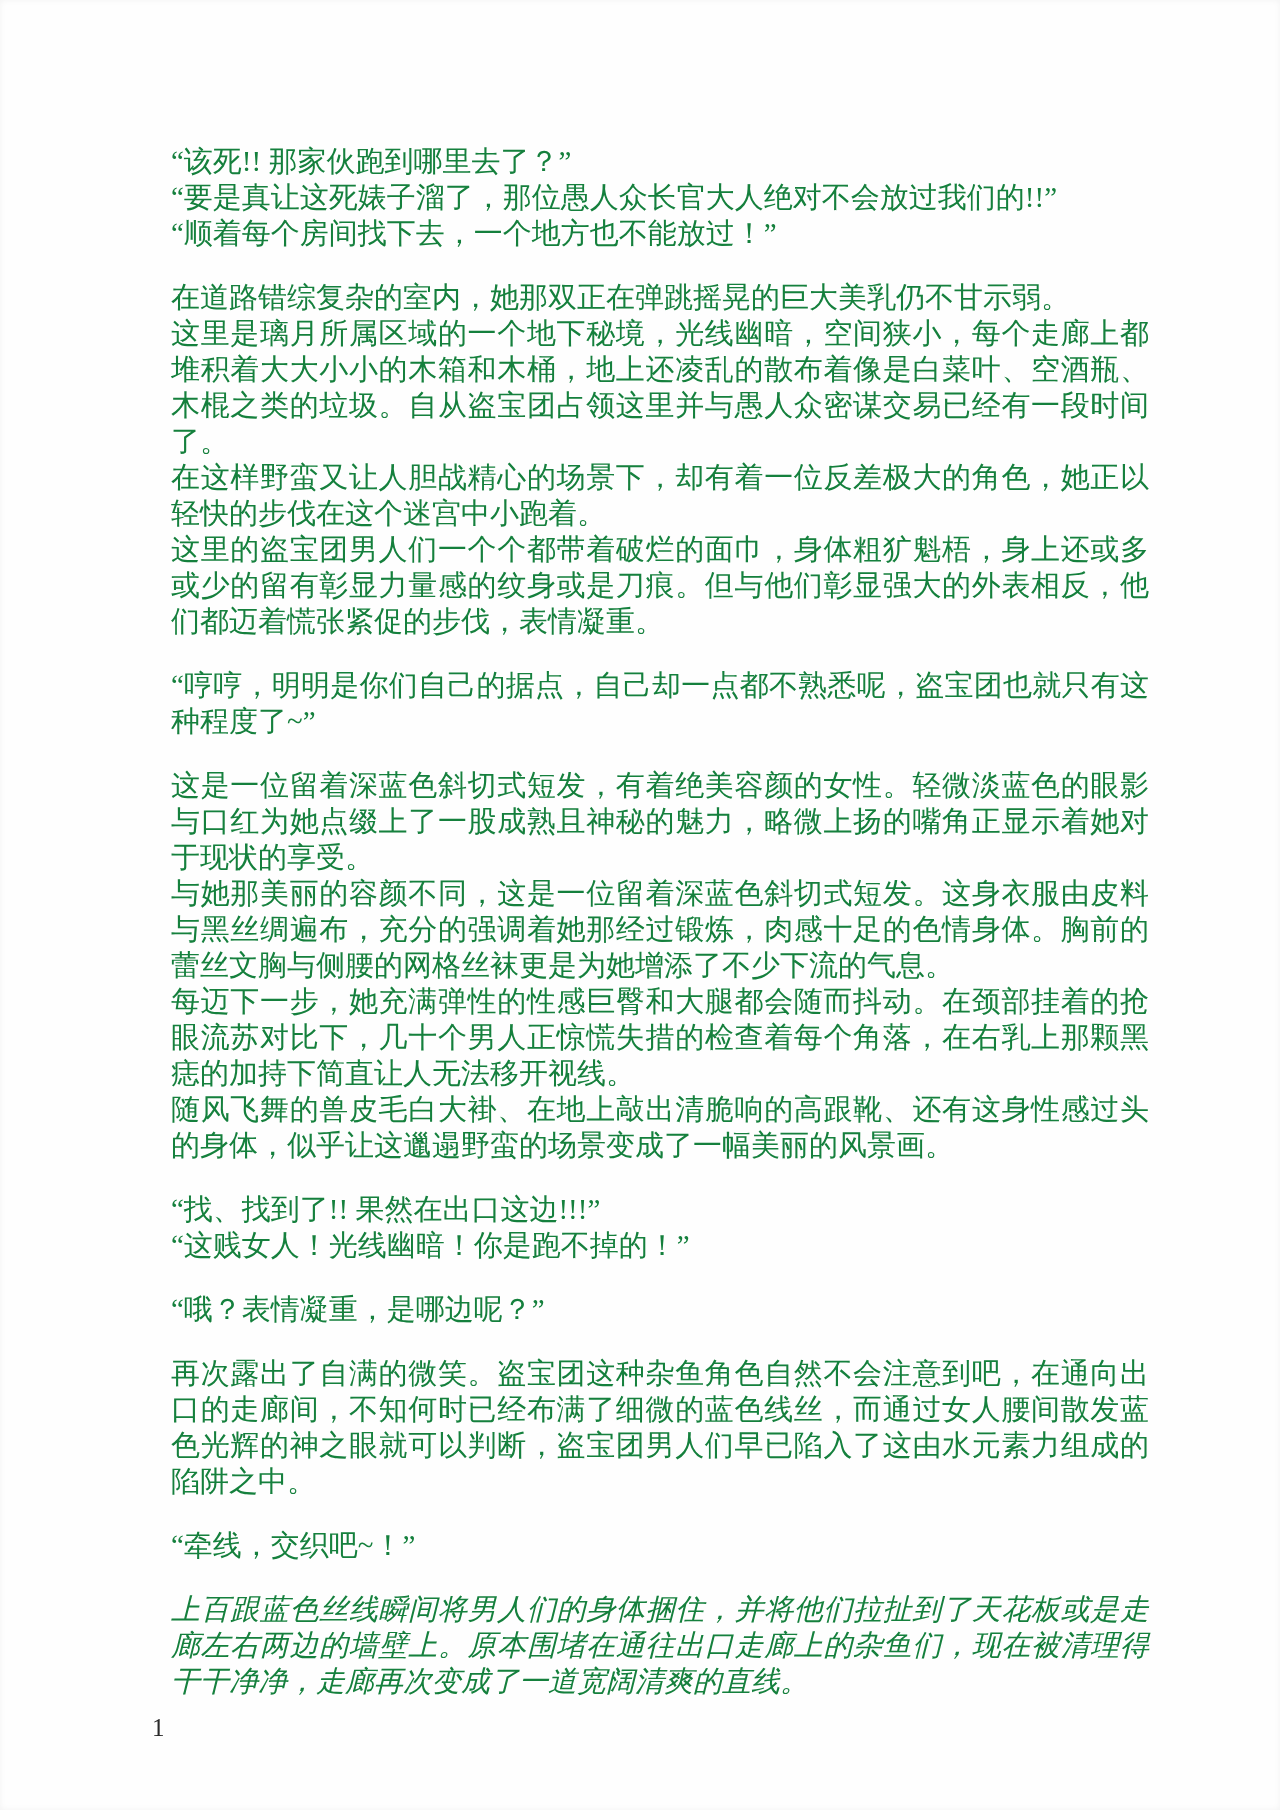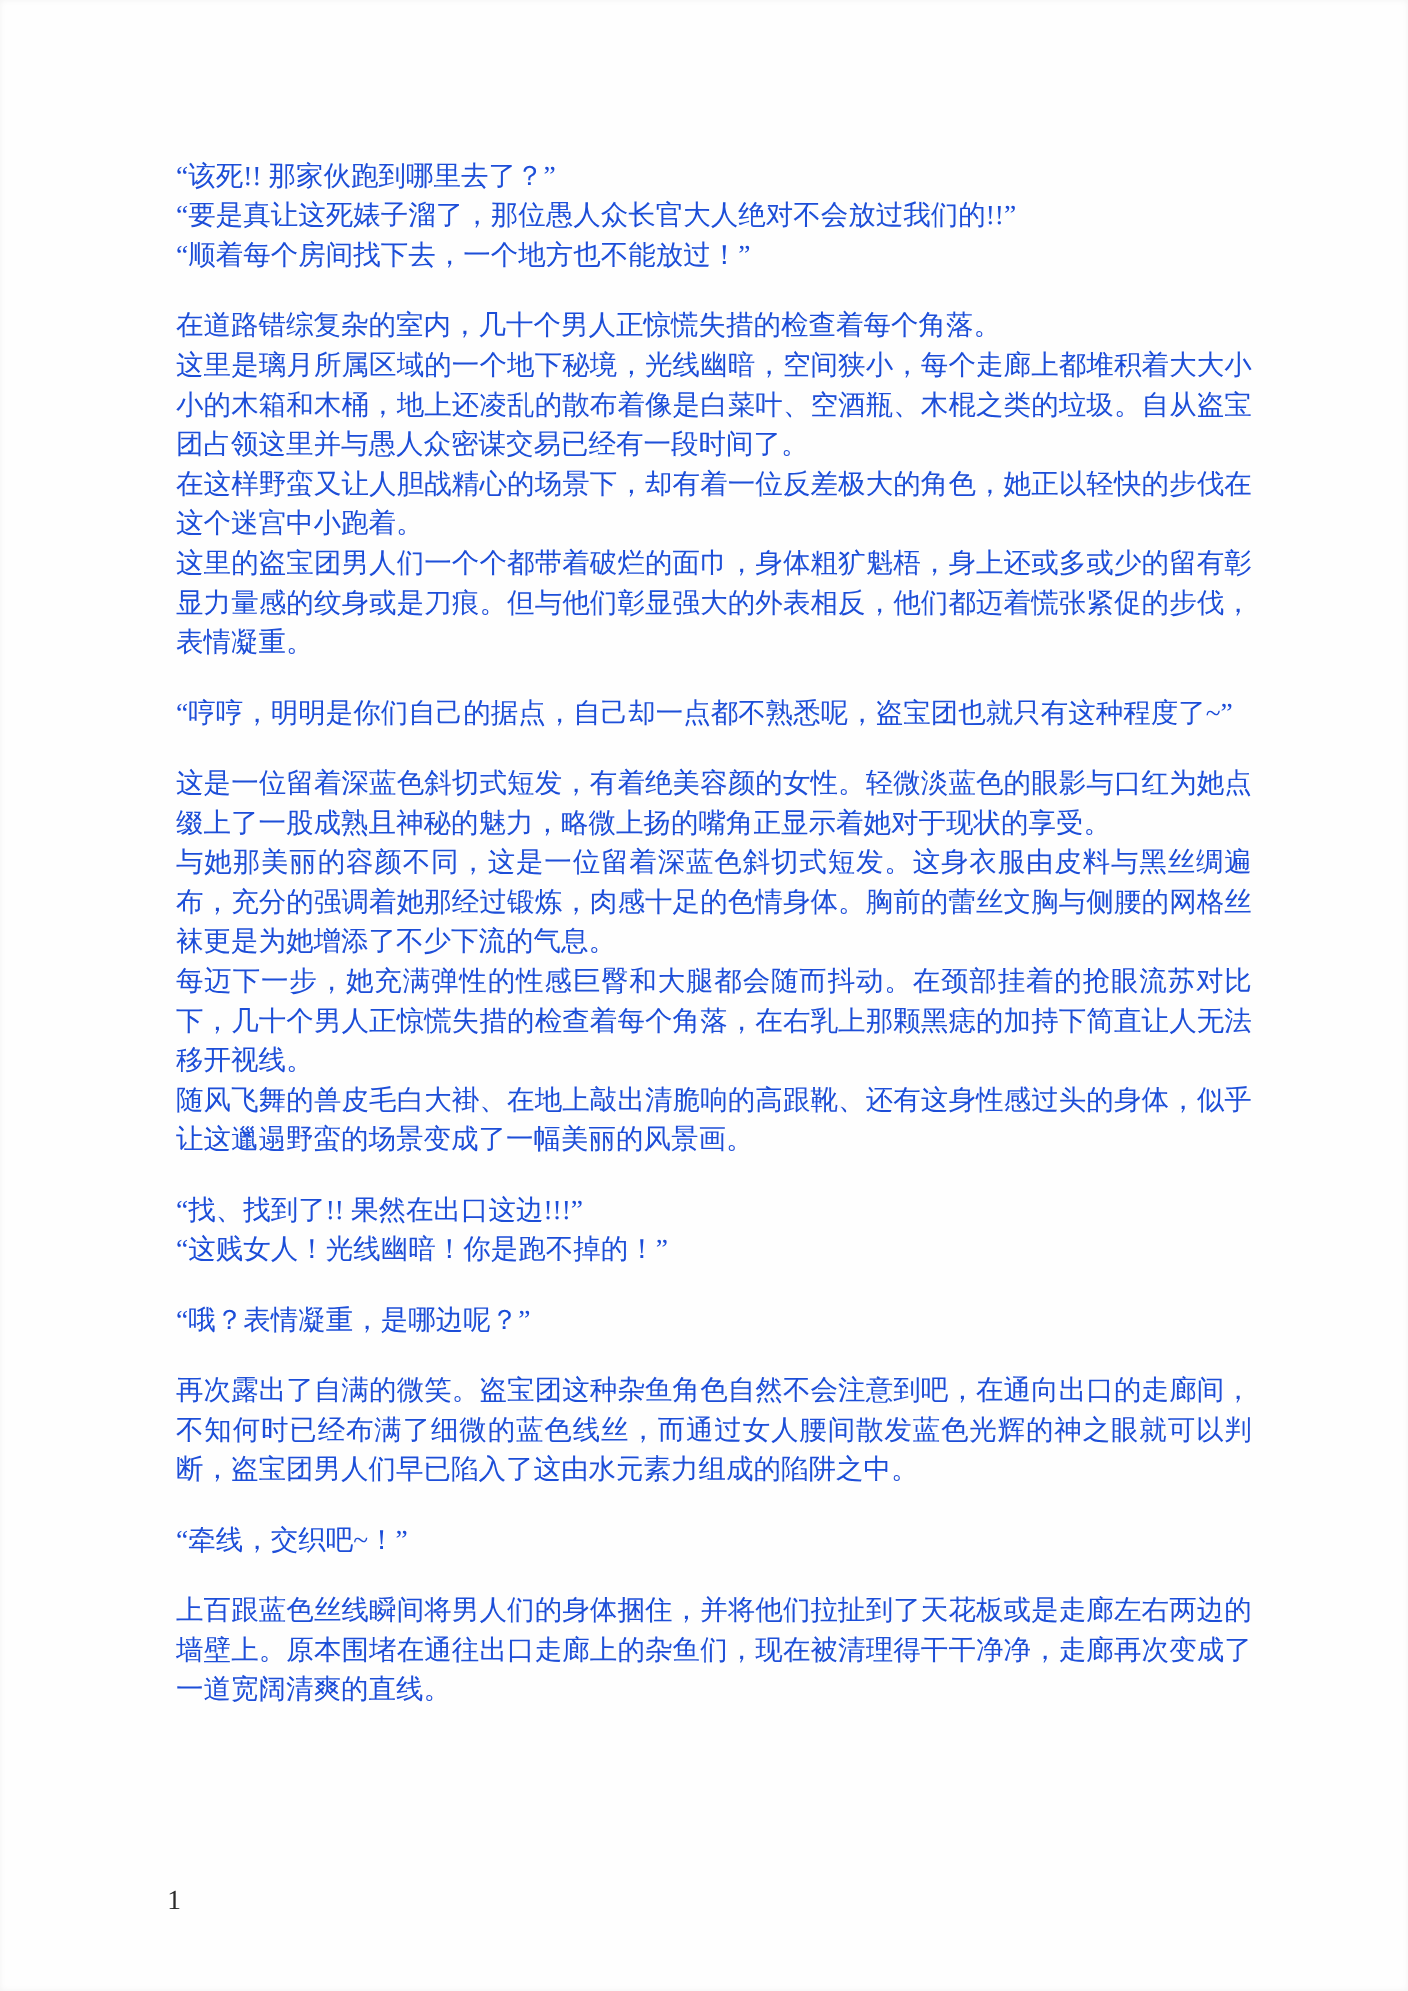--- a/index.html
+++ b/index.html
@@ -12,34 +12,35 @@
     position: relative;
     width: 1280px;
     height: 1810px;
     margin: 0 auto;
     background: #fefefe;
     box-shadow: inset 0 0 6px rgba(0,0,0,0.05);
     overflow: hidden;
   }
   .text-block {
     position: absolute;
-    left: 160px;
+    left: 171px;
     top: 143px;
     width: 978px;
-    color: #1d4ed8;
-    font-size: 25px;
+    color: #15803d;
+    font-size: 29px;
     line-height: 36px;
     text-align: justify;
     text-justify: inter-ideograph;
   }
   .block {
     margin: 0 0 28px 0;
   }
   .block:last-child {
     margin-bottom: 1px;
+    font-style: italic;
   }
   .para {
     margin: 0;
     padding: 0;
   }
   .page-number {
     position: absolute;
     left: 152px;
     top: 1710px;
     color: #2a2a2a;
@@ -51,21 +52,21 @@
 <body>
 
 <div class="canvas">
   <div class="text-block">
       <div class="block dialogue">
         <p class="para">“该死!! 那家伙跑到哪里去了？”</p>
         <p class="para">“要是真让这死婊子溜了，那位愚人众长官大人绝对不会放过我们的!!”</p>
         <p class="para">“顺着每个房间找下去，一个地方也不能放过！”</p>
       </div>
       <div class="block narration">
-        <p class="para">在道路错综复杂的室内，几十个男人正惊慌失措的检查着每个角落。</p>
+        <p class="para">在道路错综复杂的室内，她那双正在弹跳摇晃的巨大美乳仍不甘示弱。</p>
         <p class="para">这里是璃月所属区域的一个地下秘境，光线幽暗，空间狭小，每个走廊上都堆积着大大小小的木箱和木桶，地上还凌乱的散布着像是白菜叶、空酒瓶、木棍之类的垃圾。自从盗宝团占领这里并与愚人众密谋交易已经有一段时间了。</p>
         <p class="para">在这样野蛮又让人胆战精心的场景下，却有着一位反差极大的角色，她正以轻快的步伐在这个迷宫中小跑着。</p>
         <p class="para">这里的盗宝团男人们一个个都带着破烂的面巾，身体粗犷魁梧，身上还或多或少的留有彰显力量感的纹身或是刀痕。但与他们彰显强大的外表相反，他们都迈着慌张紧促的步伐，表情凝重。</p>
       </div>
       <div class="block dialogue">
         <p class="para">“哼哼，明明是你们自己的据点，自己却一点都不熟悉呢，盗宝团也就只有这种程度了~”</p>
       </div>
       <div class="block narration">
         <p class="para">这是一位留着深蓝色斜切式短发，有着绝美容颜的女性。轻微淡蓝色的眼影与口红为她点缀上了一股成熟且神秘的魅力，略微上扬的嘴角正显示着她对于现状的享受。</p>
         <p class="para">与她那美丽的容颜不同，这是一位留着深蓝色斜切式短发。这身衣服由皮料与黑丝绸遍布，充分的强调着她那经过锻炼，肉感十足的色情身体。胸前的蕾丝文胸与侧腰的网格丝袜更是为她增添了不少下流的气息。</p>

